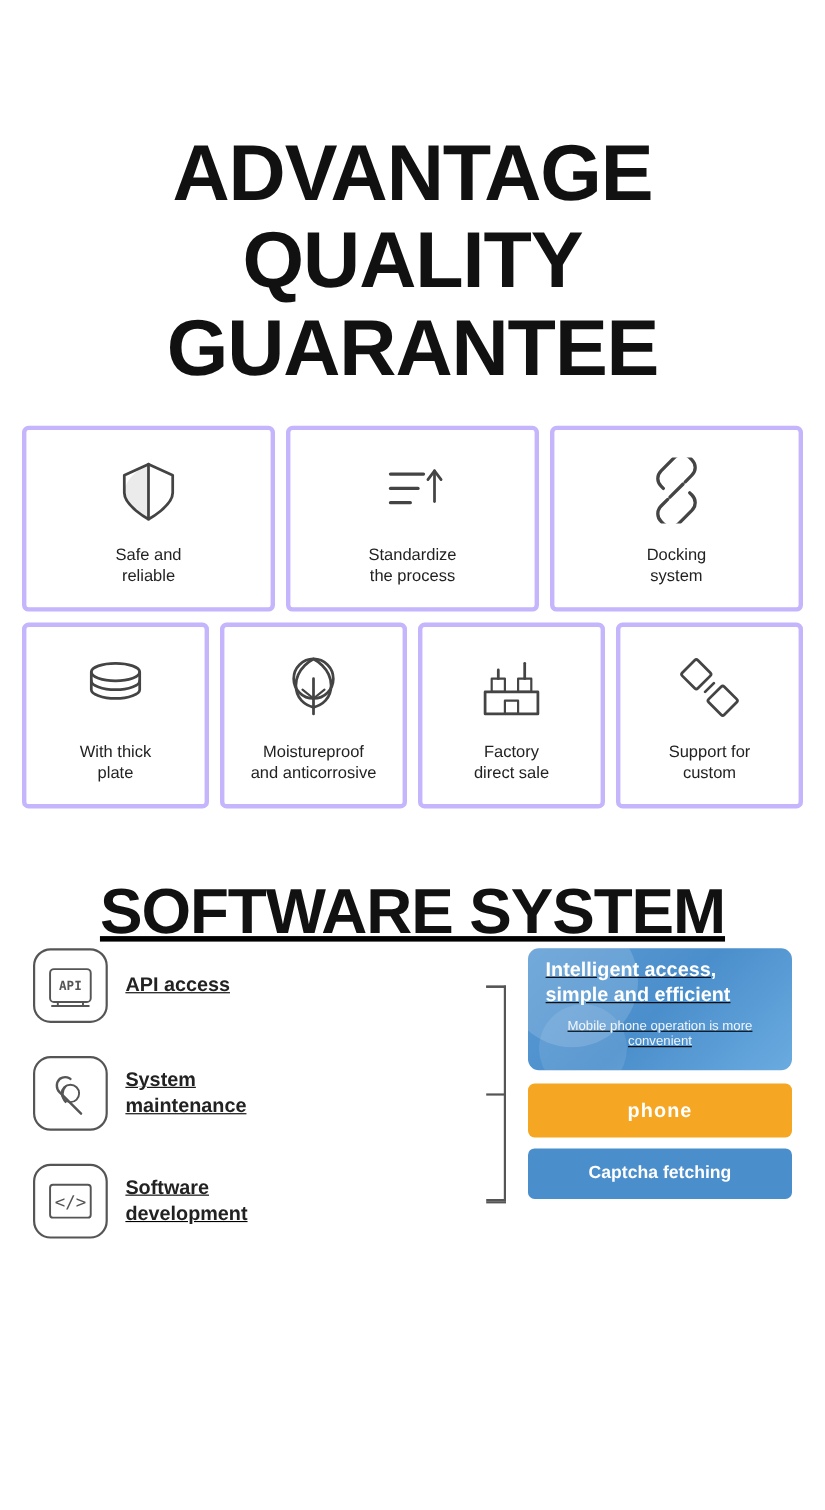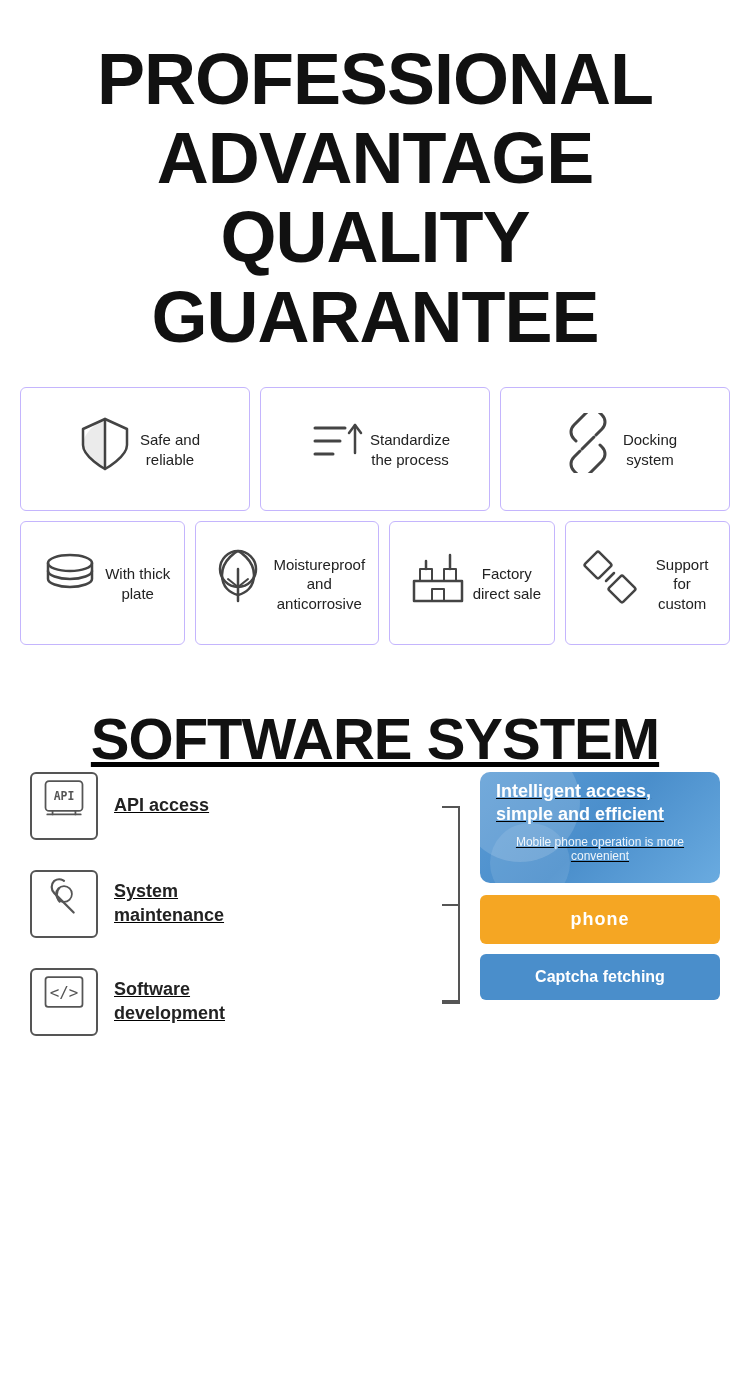--- a/index.html
+++ b/index.html
@@ -28,24 +28,24 @@
     .grid-section {
       padding: 10px 20px 20px;
     }
     .grid-row {
       display: flex;
       gap: 10px;
       margin-bottom: 10px;
     }
     .grid-card {
       flex: 1;
-      border: 1px solid #c4b5fd;
+      border: 4px solid #c4b5fd;
       border-radius: 6px;
       display: flex;
-      flex-direction: row;
+      flex-direction: column;
       align-items: center;
       justify-content: center;
       padding: 20px 10px 18px;
       background: #fff;
     }
     .grid-card .icon-area {
       width: 70px;
       height: 70px;
       display: flex;
       align-items: center;
@@ -109,23 +109,23 @@
     .feature-item {
       display: flex;
       align-items: center;
       margin-bottom: 30px;
       position: relative;
     }
     .feature-icon-box {
       width: 68px;
       height: 68px;
       border: 2px solid #555;
-      border-radius: 6px;
-      display: flex;
-      align-items: flex-start;
+      border-radius: 16px;
+      display: flex;
+      align-items: center;
       justify-content: center;
       flex-shrink: 0;
       margin-right: 16px;
       background: #fff;
     }
     .feature-label {
       font-size: 18px;
       font-weight: bold;
       color: #222;
       line-height: 1.3;
@@ -203,21 +203,21 @@
       border-radius: 6px;
       padding: 14px;
       cursor: pointer;
     }
   </style>
 </head>
 <body>
 
 <div class="header">
   <h1>
-    <span>PROFESSIONAL</span><br>
+    <br>
     <span>ADVANTAGE</span><br>
     <span>QUALITY GUARANTEE</span>
   </h1>
 </div>
 
 <div class="grid-section">
   <div class="grid-row">
 
     <div class="grid-card">
       <div class="icon-area">

